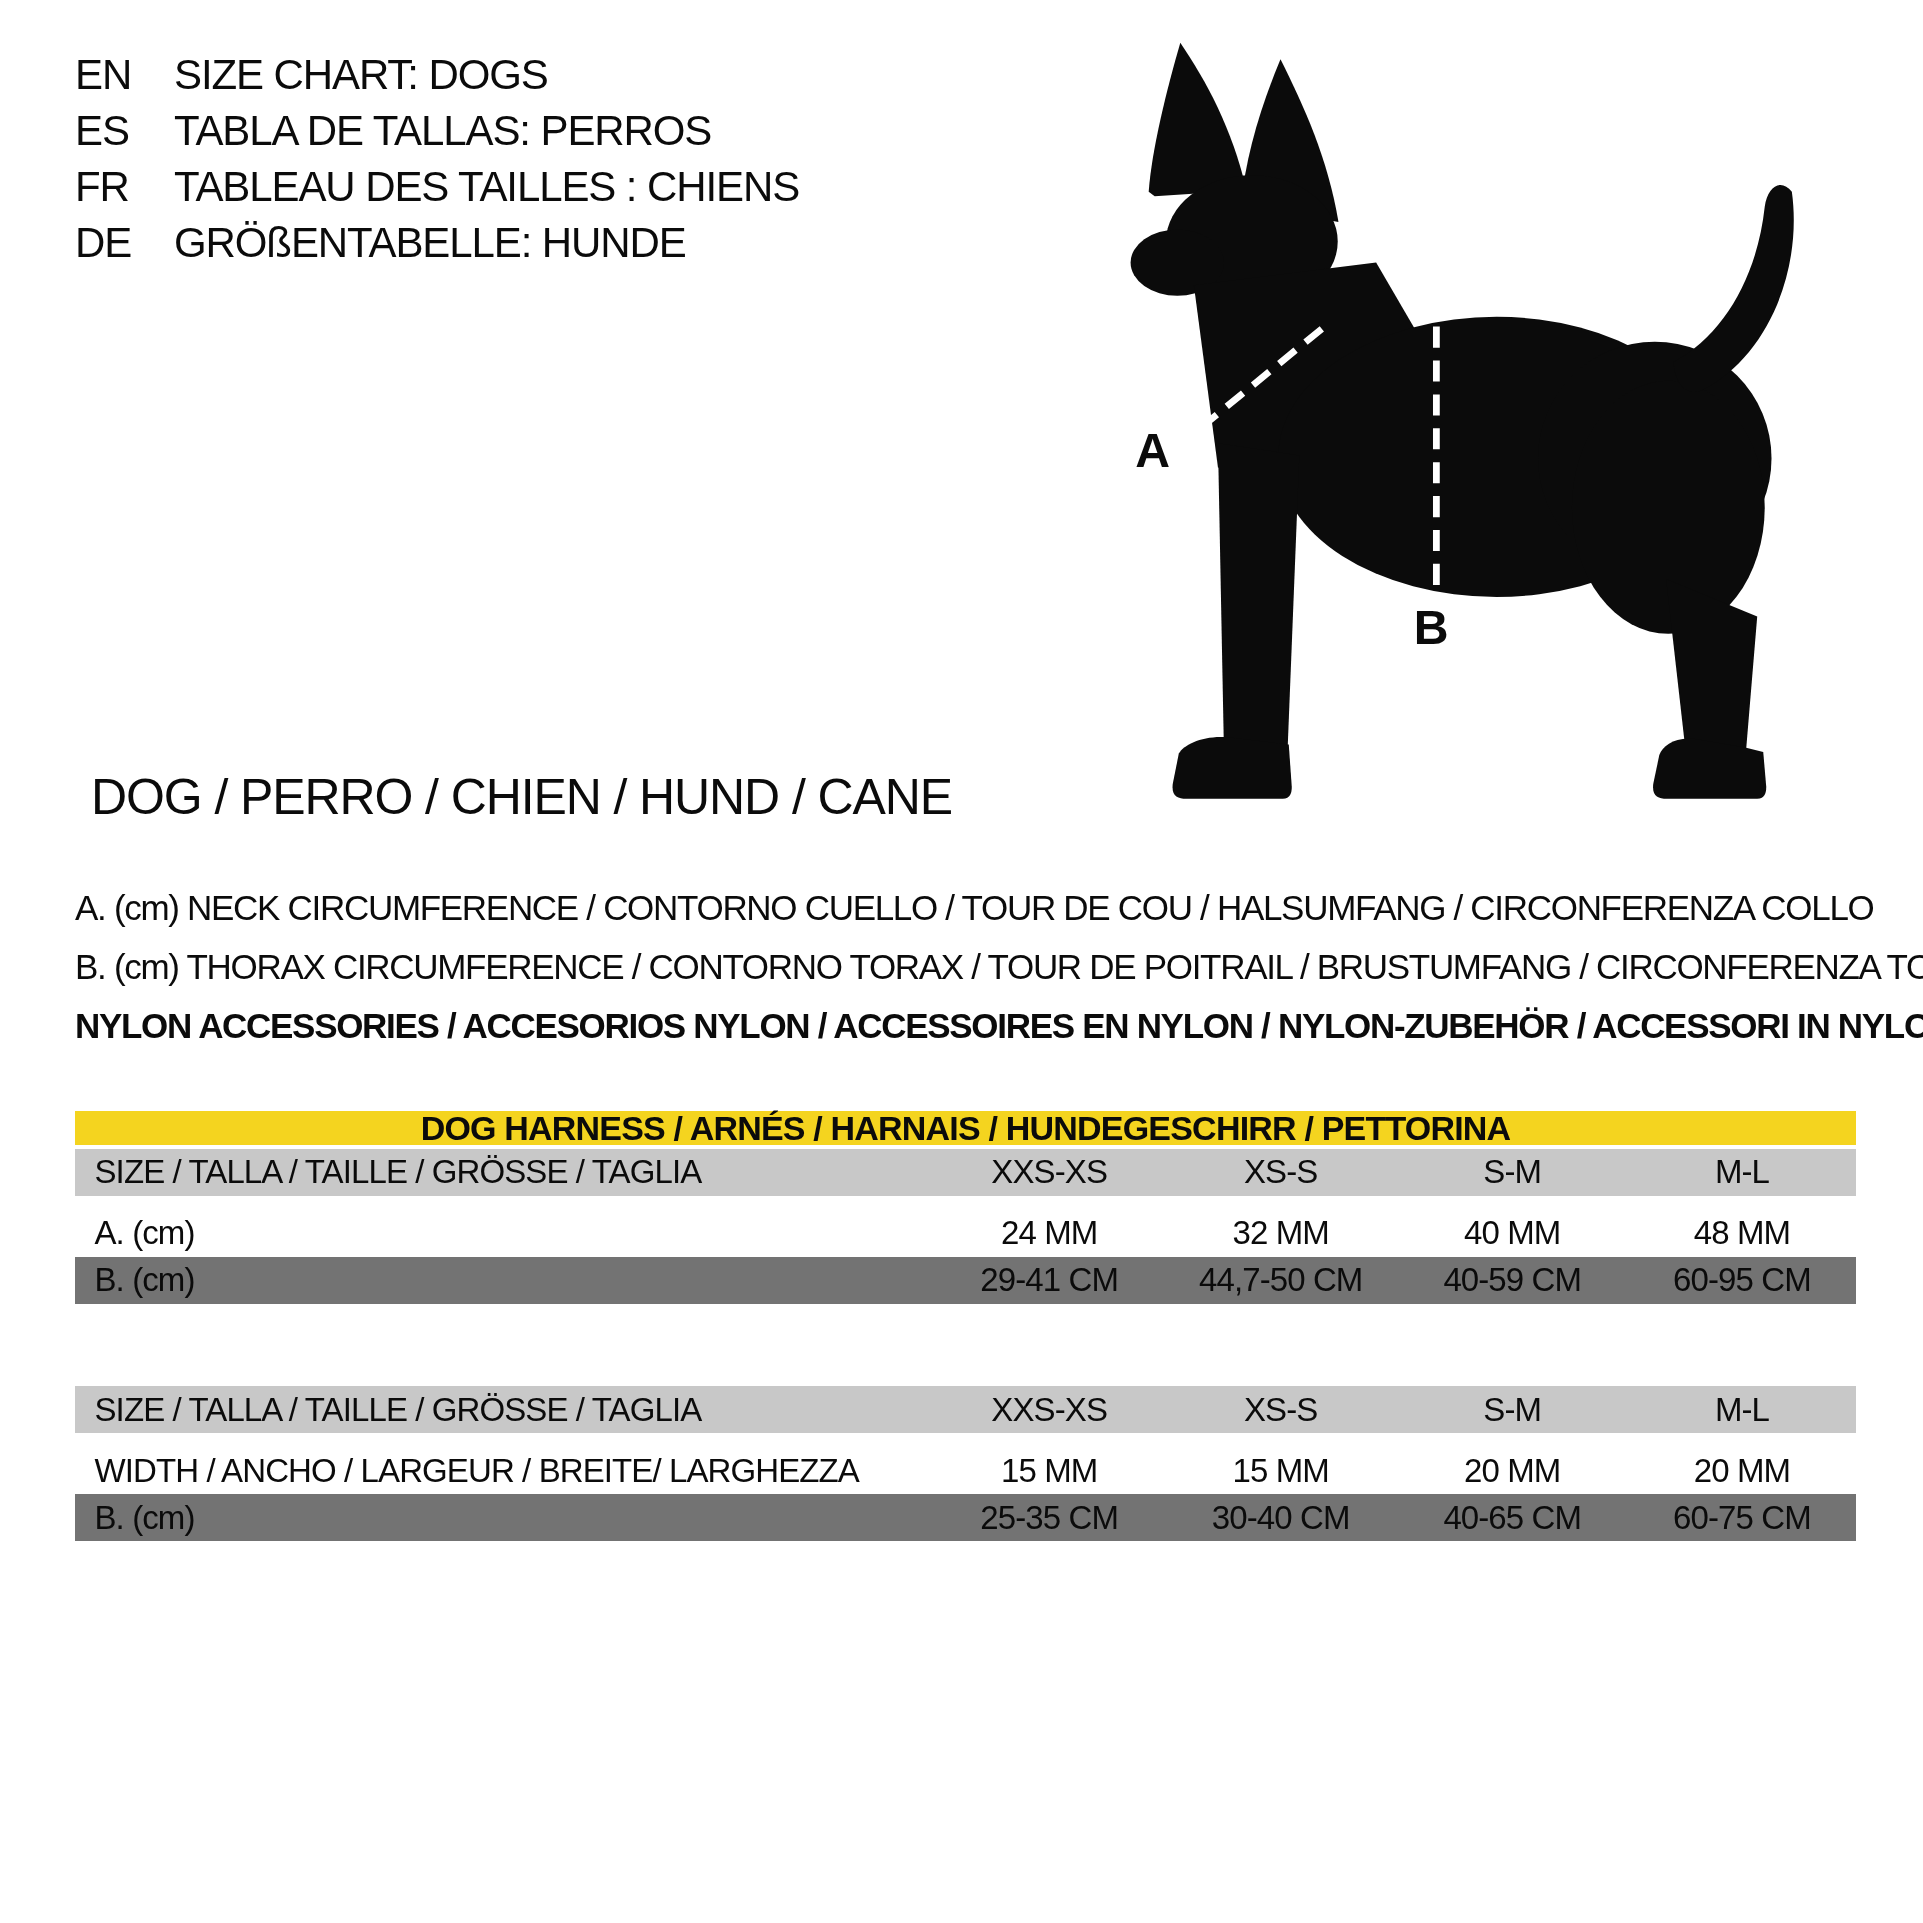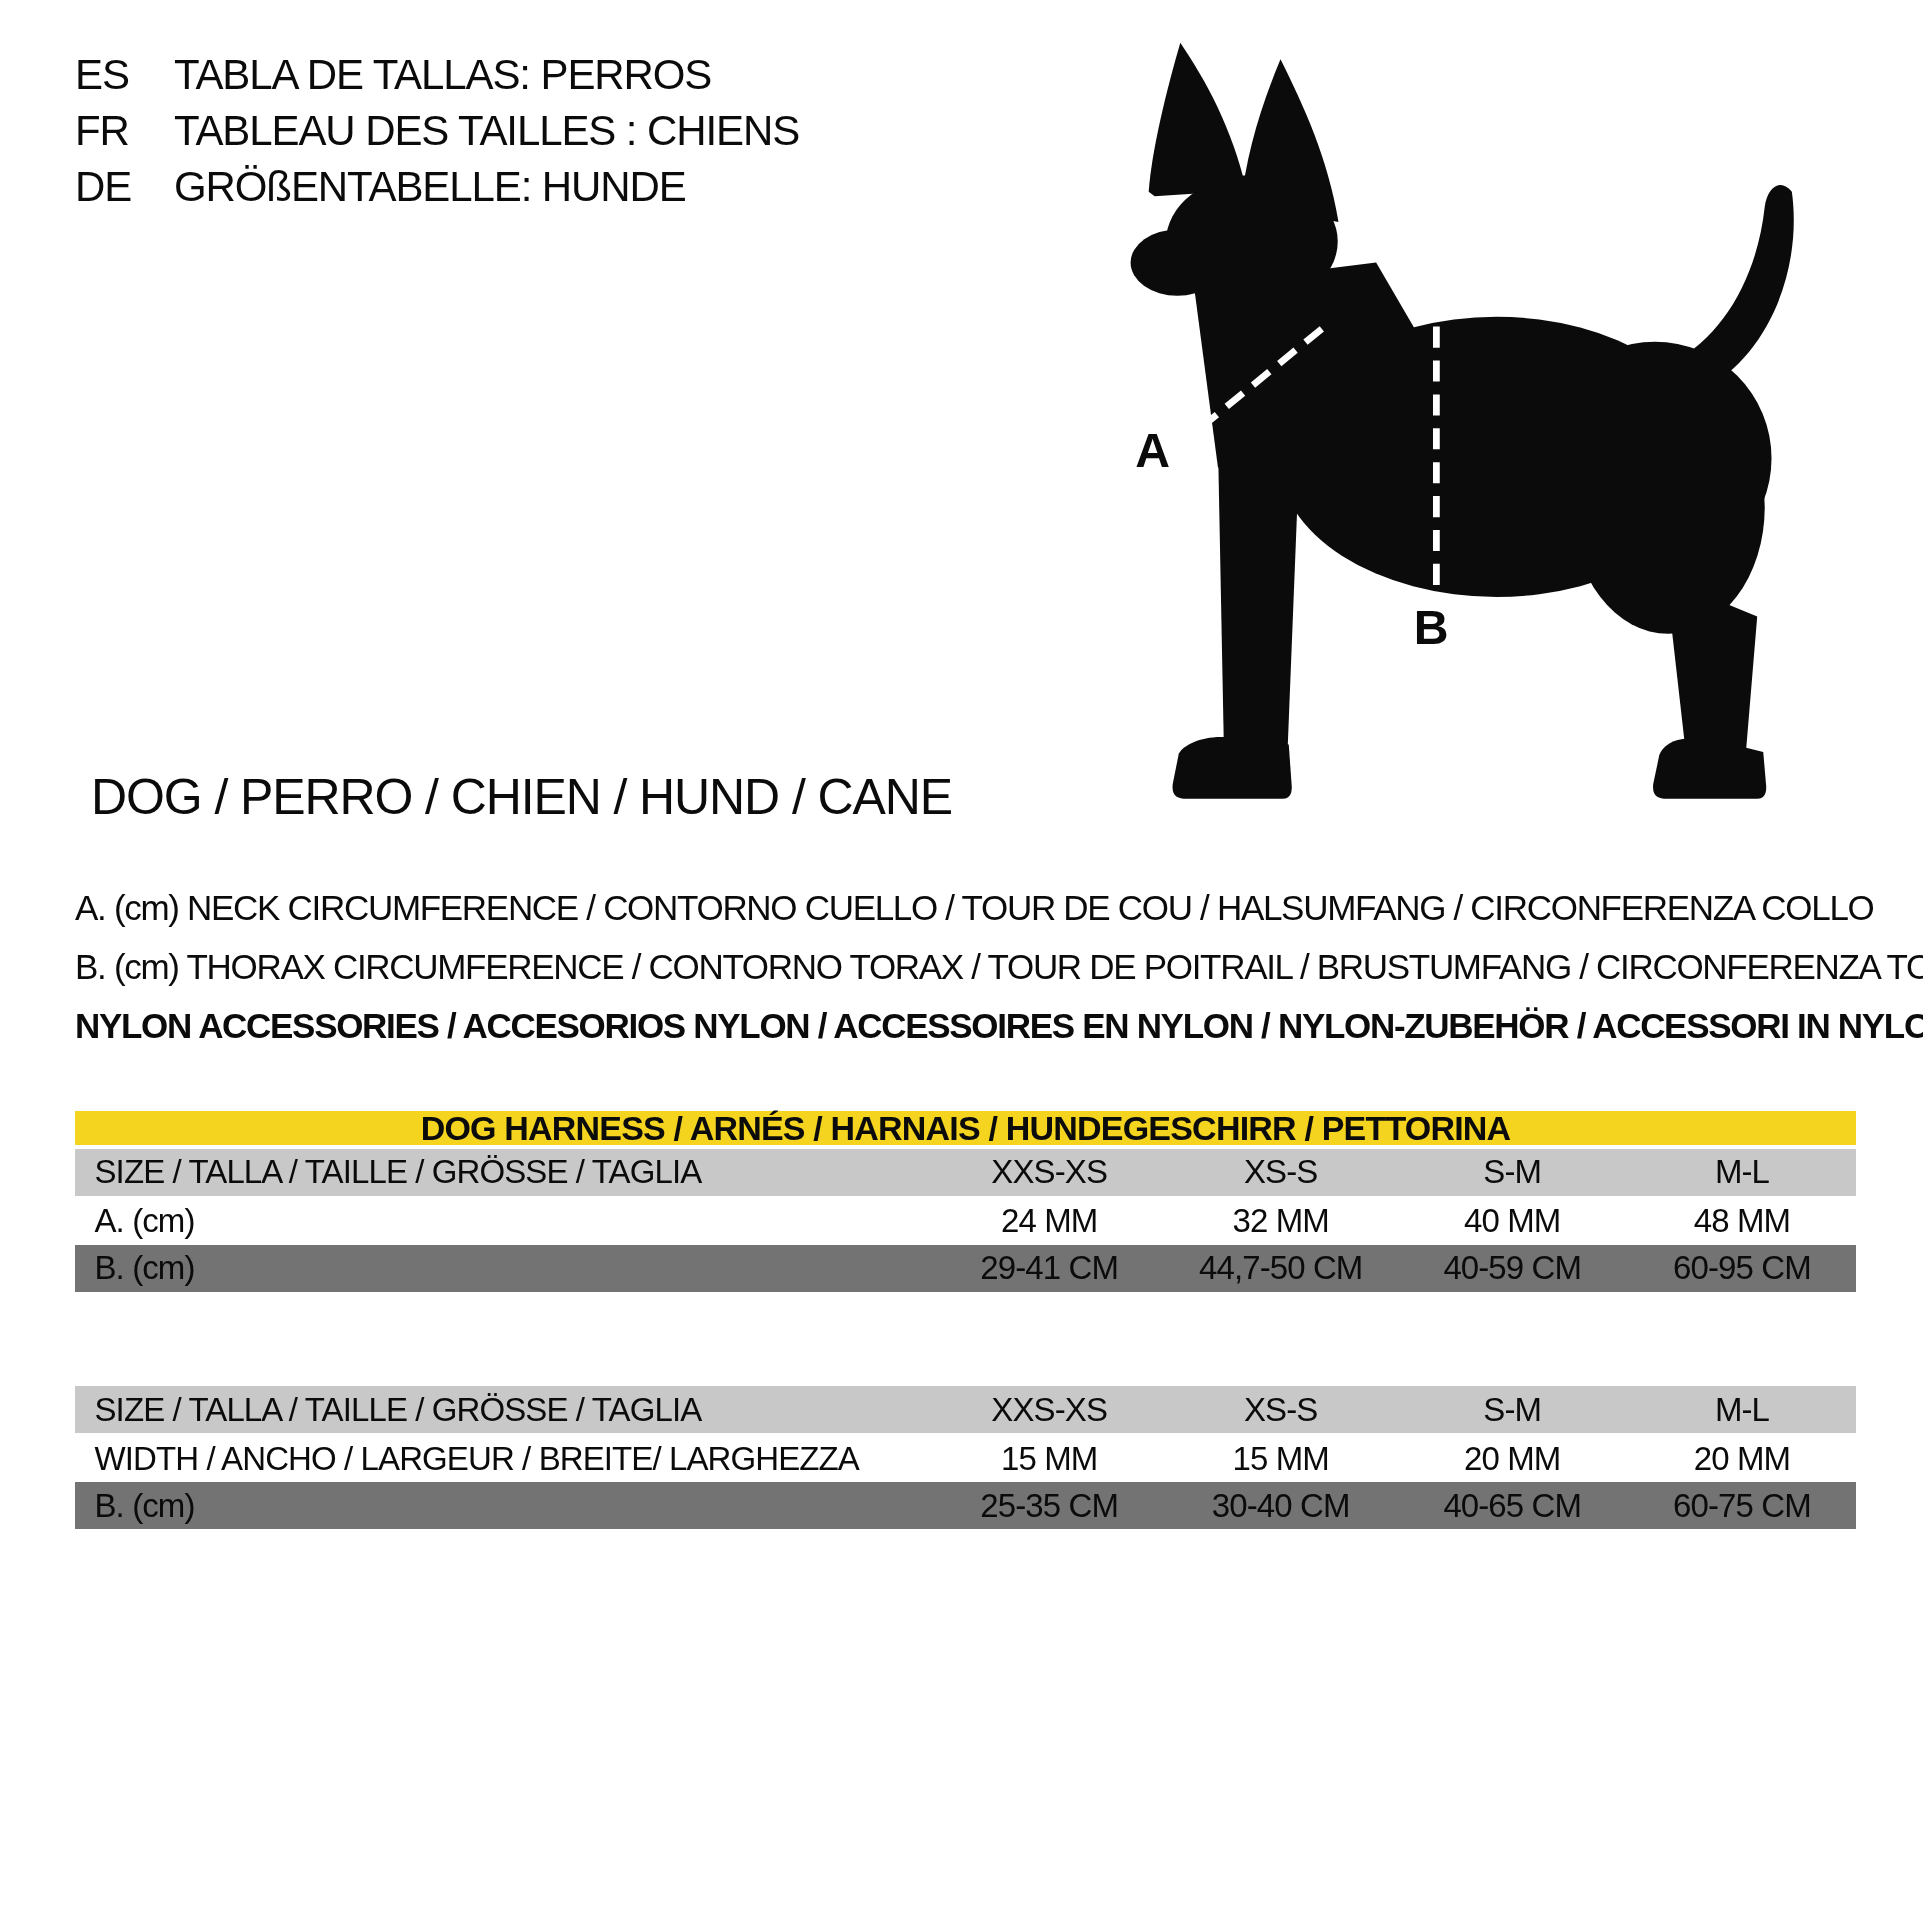--- a/index.html
+++ b/index.html
@@ -32,33 +32,37 @@
   .measures .nylon{font-weight:700;letter-spacing:-1.3px;}
 
   
   .size-table{position:absolute;left:75px;width:1781px;}
   .size-table.first{top:1111px;}
   .size-table.second{top:1386px;}
   .tbl-title{height:34px;background:#F4D41F;display:flex;align-items:center;justify-content:center;
     font-size:34px;font-weight:700;letter-spacing:-0.8px;margin-bottom:3.8px;white-space:nowrap;}
   .tbl-row{display:grid;grid-template-columns:48.2% 13% 13% 13% 12.8%;align-items:center;
     height:47px;font-size:33px;letter-spacing:-0.9px;}
-  .row-gray{background:#C8C8C8;margin-bottom:2px;}
+  .row-gray{background:#C8C8C8;margin-bottom:14px;}
   .row-white{background:#ffffff;}
   .row-light{background:#737373;}
   .cell{white-space:nowrap;}
   .cell.label{padding-left:19.5px;text-align:left;}
   .cell.val{text-align:center;}
 </style>
 </head>
 <body>
 
 <div class="page">
 
   <div class="lang-block">
+    <div class="lang-row">
+      <span class="lang-code">EN</span>
+      <span class="lang-label">SIZE CHART: DOGS</span>
+    </div>
     <div class="lang-row">
       <span class="lang-code">ES</span>
       <span class="lang-label">TABLA DE TALLAS: PERROS</span>
     </div>
     <div class="lang-row">
       <span class="lang-code">FR</span>
       <span class="lang-label">TABLEAU DES TAILLES : CHIENS</span>
     </div>
     <div class="lang-row">
       <span class="lang-code">DE</span>

